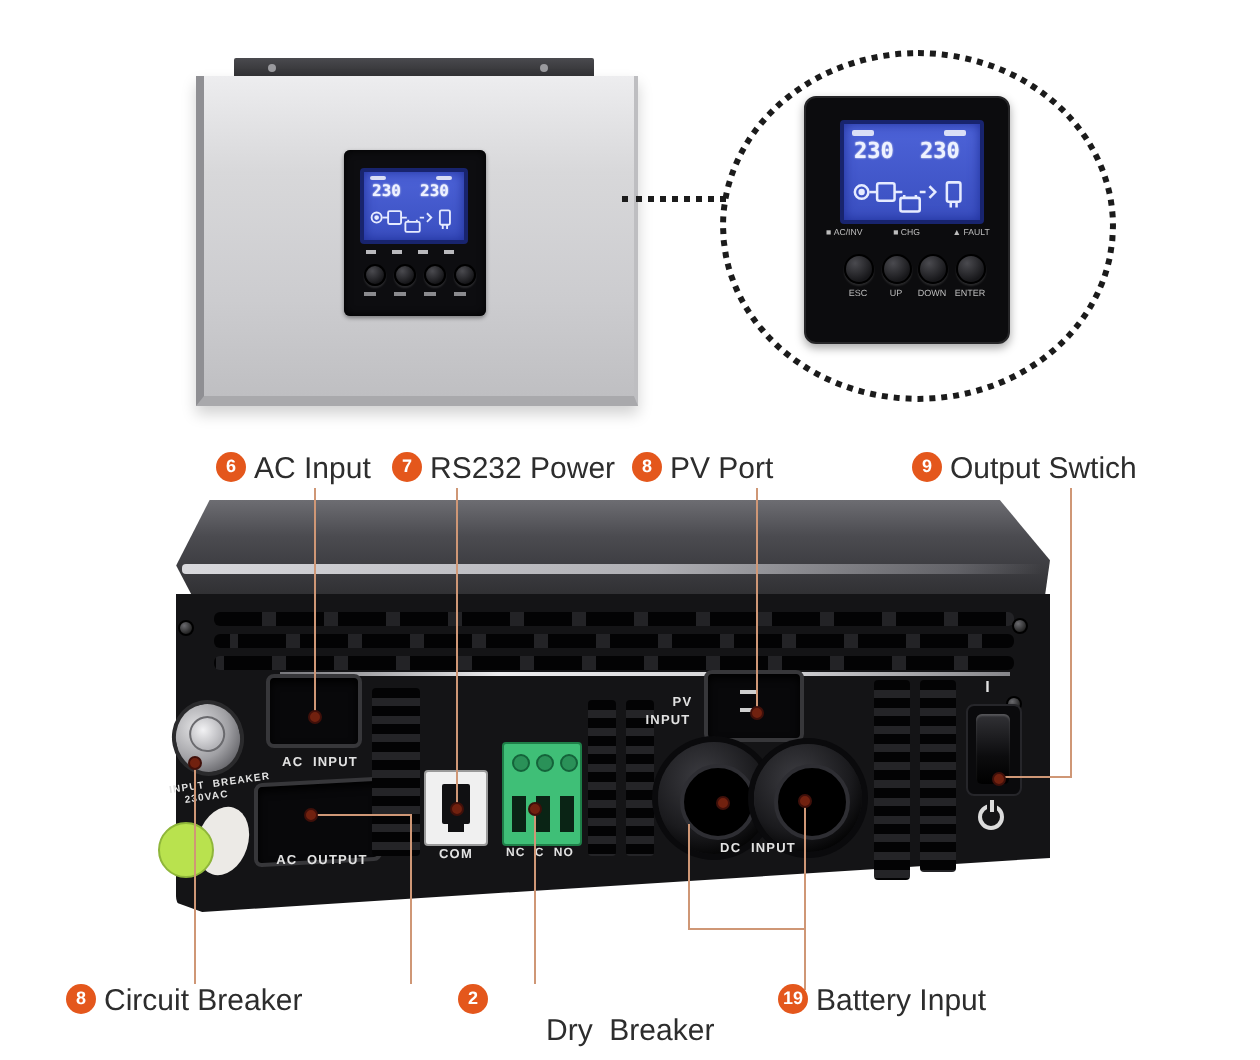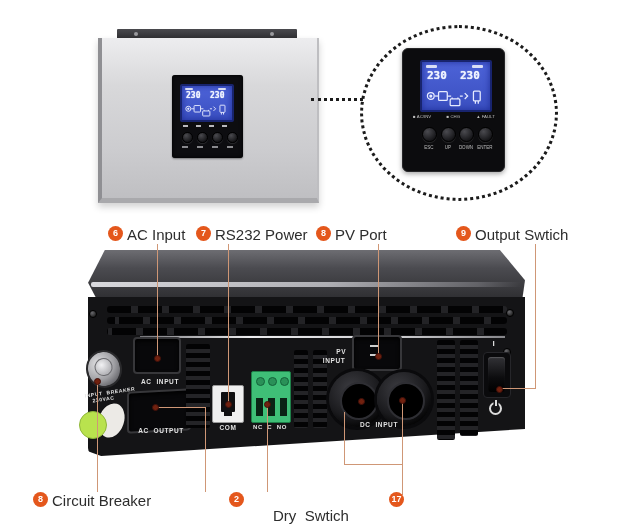--- a/index.html
+++ b/index.html
@@ -248,21 +248,22 @@
     <span class="ct">Output Swtich</span>
   </div>
 
   <div class="co" style="left:33px;top:492px;">
     <span class="num">8</span>
     <span class="ct">Circuit Breaker</span>
   </div>
   <div class="co" style="left:229px;top:492px;">
     <span class="num">2</span>
     <span class="ct" style="display:inline-block;">
-      <span style="white-space:pre;">Dry  Swtich</span><br>
+      <span style="white-space:pre;">Dry  Breaker</span><br>
       
     </span>
   </div>
   <div class="co" style="left:389px;top:492px;">
-    <span class="num">17</span>
+    <span class="num">19</span>
+    <span class="ct">Battery Input</span>
   </div>
 
 </div>
 
 </body></html>

